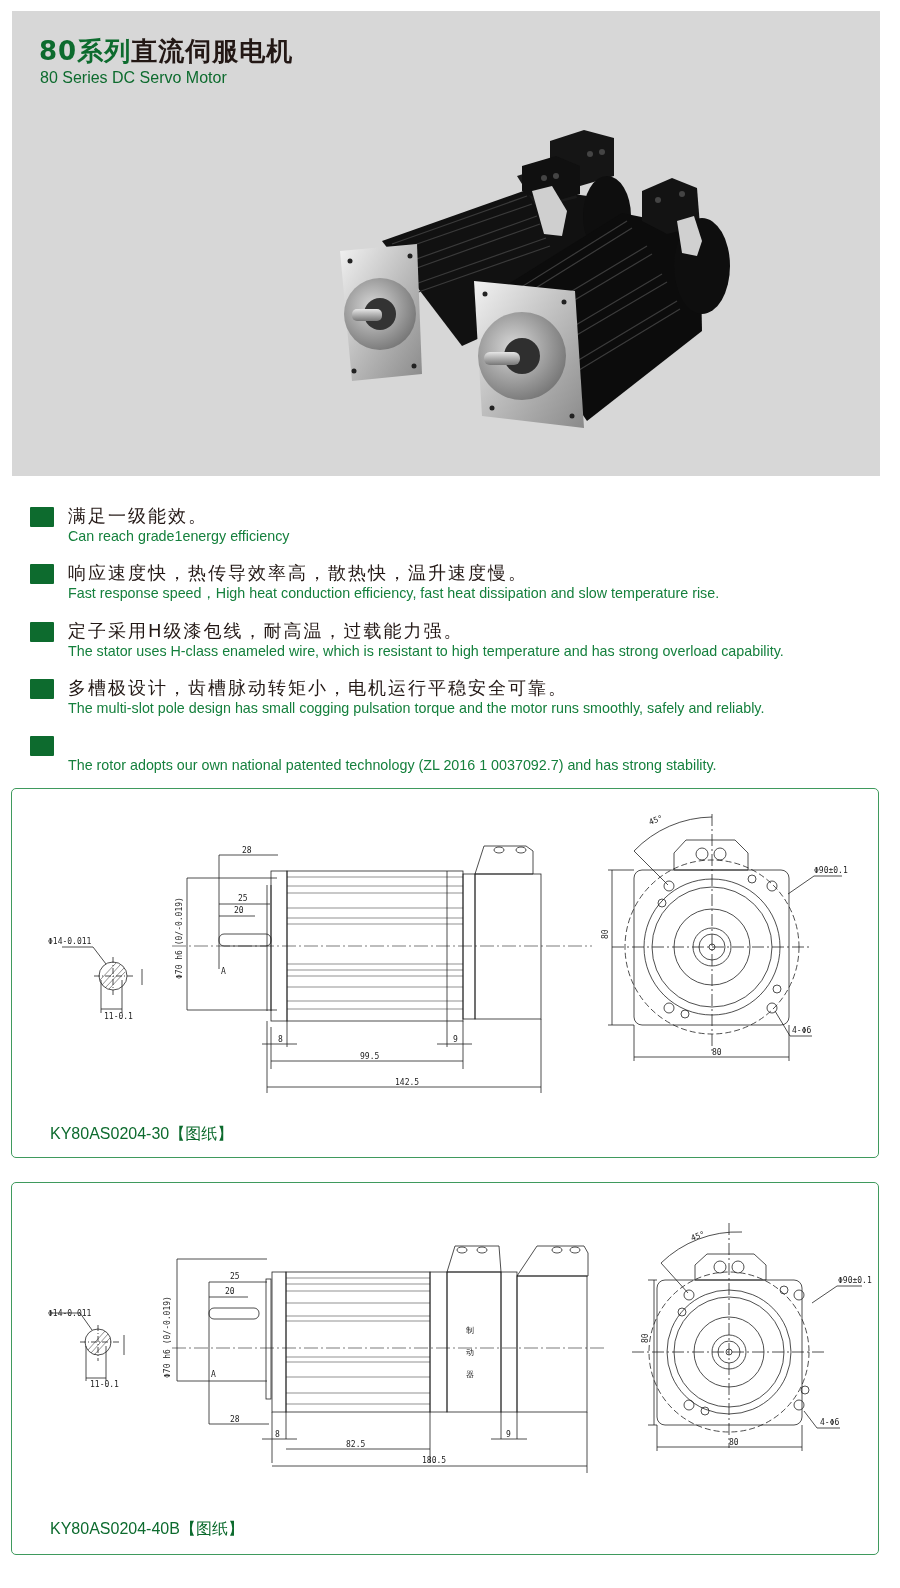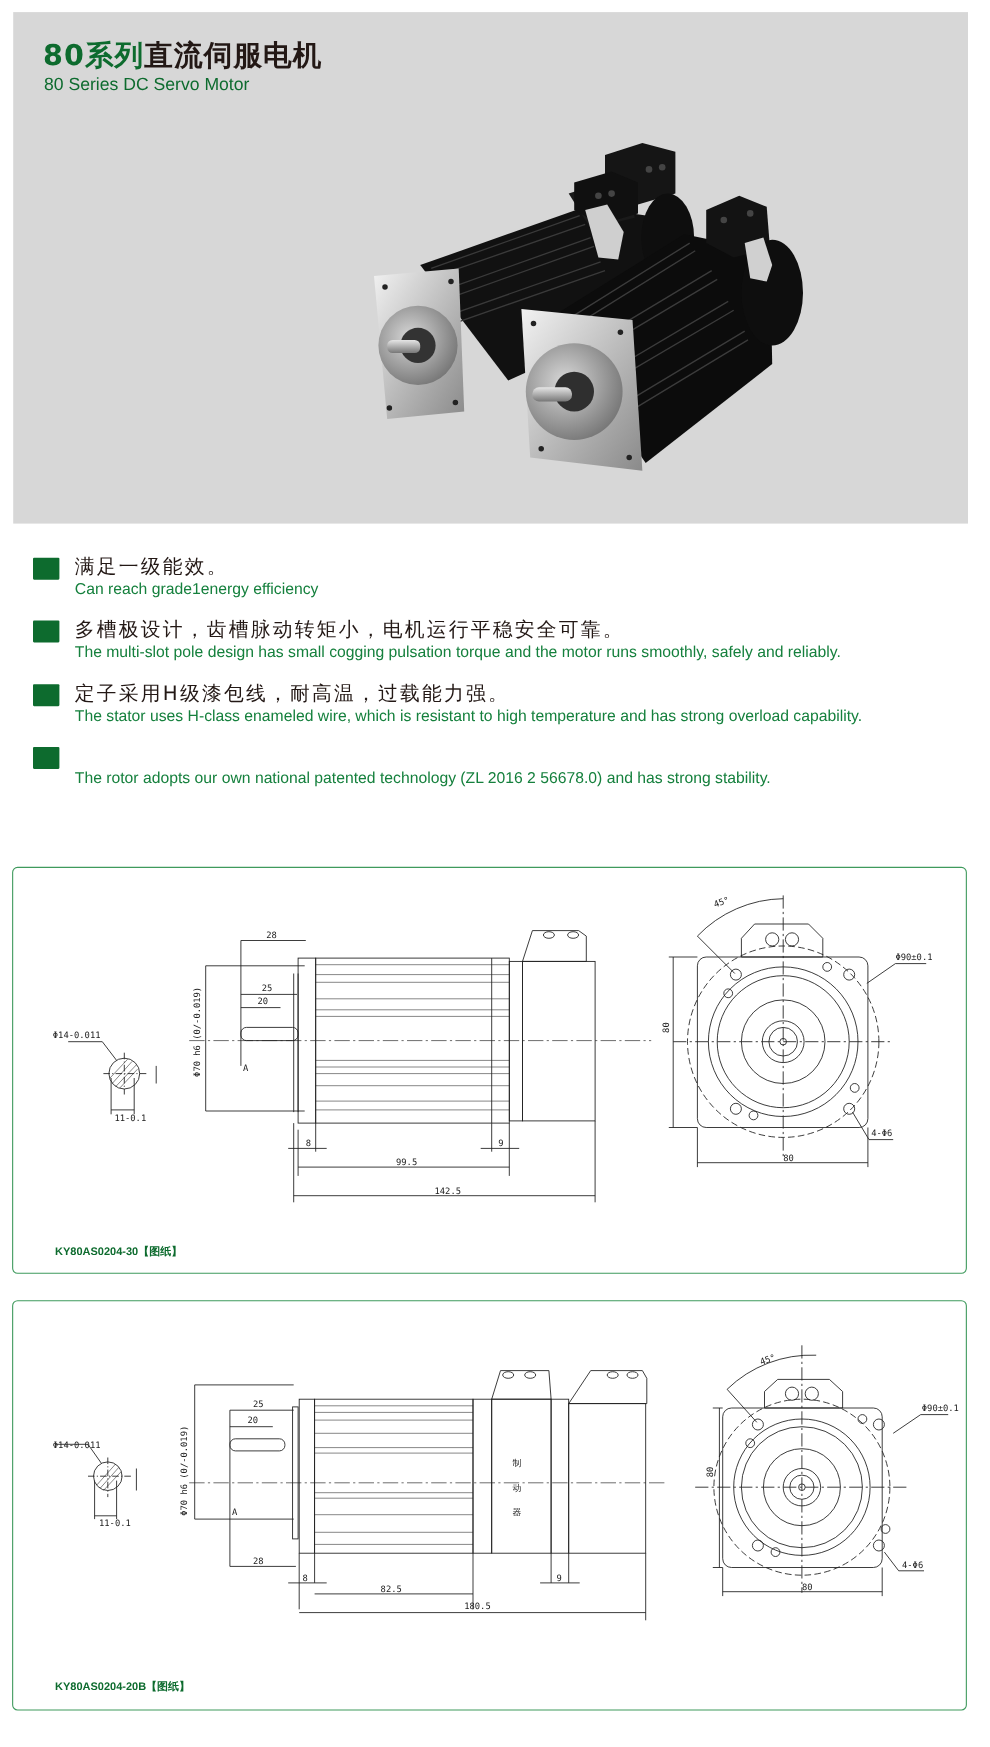--- a/index.html
+++ b/index.html
@@ -37,21 +37,21 @@
   }
 
   .drawing-card {
     position: absolute; left: 11px; width: 868px; border: 1.5px solid #3f9a5d;
     border-radius: 5px; background: #ffffff;
   }
   .card1 { top: 788px; height: 370px; }
   .card2 { top: 1182px; height: 373px; }
   .card-title {
     position: absolute; left: 38px; font-family: "Liberation Sans", sans-serif;
-    font-size: 10px; color: #0d6b2e; white-space: nowrap; font-weight: 700;
+    font-size: 16px; color: #0d6b2e; white-space: nowrap; font-weight: 400;
   }
   .card1 .card-title { bottom: 12px; }
   .card2 .card-title { bottom: 14px; }
   .drawing-svg { position: absolute; left: 0; top: 0; }
   .dim { font-family: "DejaVu Sans Mono", monospace; font-size: 8px; fill: #222; }
 </style>
 </head>
 <body>
 
 <div class="hero">
@@ -136,31 +136,36 @@
 </div>
 
 <div class="features">
   <div class="feature">
     <span class="bullet"></span>
     <div class="cn">满足一级能效。</div>
     <div class="en">Can reach grade1energy efficiency</div>
   </div>
   <div class="feature">
     <span class="bullet"></span>
-    <div class="cn">多槽极设计，齿槽脉动转矩小，电机运行平稳安全可靠。</div>
-    <div class="en">The multi-slot pole design has small cogging pulsation torque and the motor runs smoothly, safely and reliably.</div>
+    <div class="cn">响应速度快，热传导效率高，散热快，温升速度慢。</div>
+    <div class="en">Fast response speed，High heat conduction efficiency, fast heat dissipation and slow temperature rise.</div>
   </div>
   <div class="feature">
     <span class="bullet"></span>
     <div class="cn">定子采用H级漆包线，耐高温，过载能力强。</div>
     <div class="en">The stator uses H-class enameled wire, which is resistant to high temperature and has strong overload capability.</div>
   </div>
   <div class="feature">
     <span class="bullet"></span>
-    <div class="en">The rotor adopts our own national patented technology (ZL 2016 2 56678.0) and has strong stability.</div>
+    <div class="cn">多槽极设计，齿槽脉动转矩小，电机运行平稳安全可靠。</div>
+    <div class="en">The multi-slot pole design has small cogging pulsation torque and the motor runs smoothly, safely and reliably.</div>
+  </div>
+  <div class="feature">
+    <span class="bullet"></span>
+    <div class="en">The rotor adopts our own national patented technology (ZL 2016 1 0037092.7) and has strong stability.</div>
   </div>
 </div>
 
 <div class="drawing-card card1">
   <svg class="drawing-svg" width="868" height="340" viewBox="0 0 868 340">
     <g fill="none" stroke="#222" stroke-width="0.8">
 
       <g>
         <circle cx="101" cy="187" r="14"></circle>
         <line x1="82" y1="187" x2="122" y2="187" stroke-dasharray="6,2,1,2"></line>
@@ -400,15 +405,15 @@
     <text class="dim" x="454" y="150" font-size="10">制</text>
     <text class="dim" x="454" y="172" font-size="10">动</text>
     <text class="dim" x="454" y="194" font-size="10">器</text>
     <text class="dim" x="680" y="58" transform="rotate(-20 680 58)">45°</text>
     <text class="dim" x="826" y="100" font-size="7">Φ90±0.1</text>
     <text class="dim" x="636" y="160" transform="rotate(-90 636 160)">80</text>
     <text class="dim" x="717" y="262">80</text>
     <text class="dim" x="808" y="242">4-Φ6</text>
   </svg>
   <div class="card-title">
-    <span>KY80AS0204-20B</span><span>【图纸】</span>
+    <span>KY80AS0204-40B</span><span>【图纸】</span>
   </div>
 </div>
 
 </body></html>

